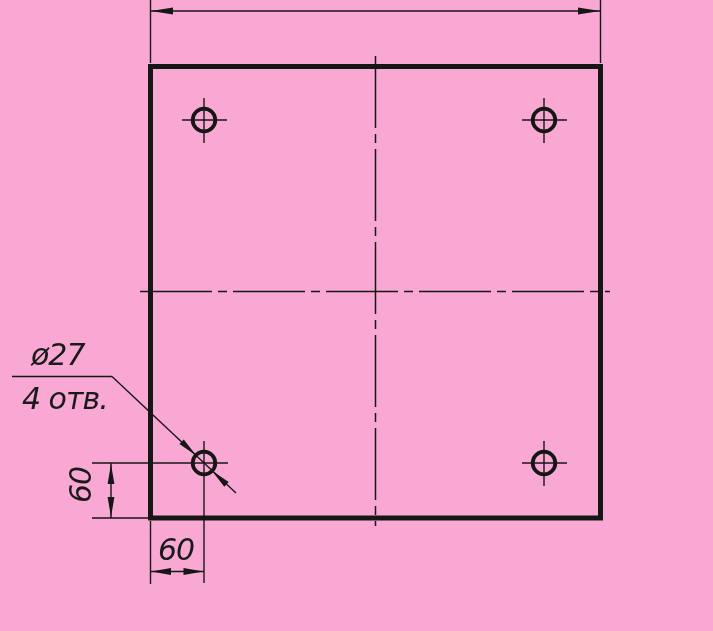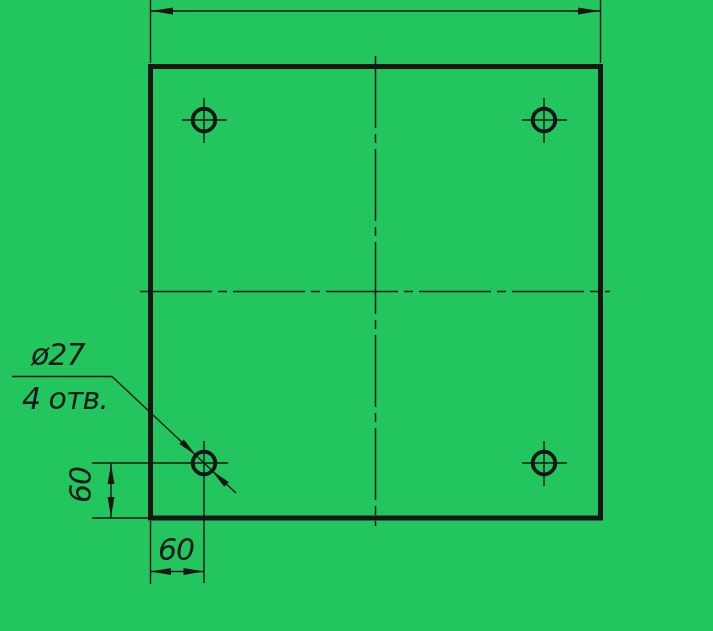--- a/index.html
+++ b/index.html
@@ -4,21 +4,21 @@
 <style>
   html, body {
     margin: 0;
     padding: 0;
     background: #ffffff;
   }
   .canvas {
     position: relative;
     width: 713px;
     height: 631px;
-    background: #22c55e;
+    background: #f9a8d4;
     overflow: hidden;
     font-family: "DejaVu Sans", sans-serif;
   }
   svg { display: block; }
   .thick {
     stroke: #161616;
     stroke-width: 5;
     fill: none;
     stroke-linecap: square;
   }

